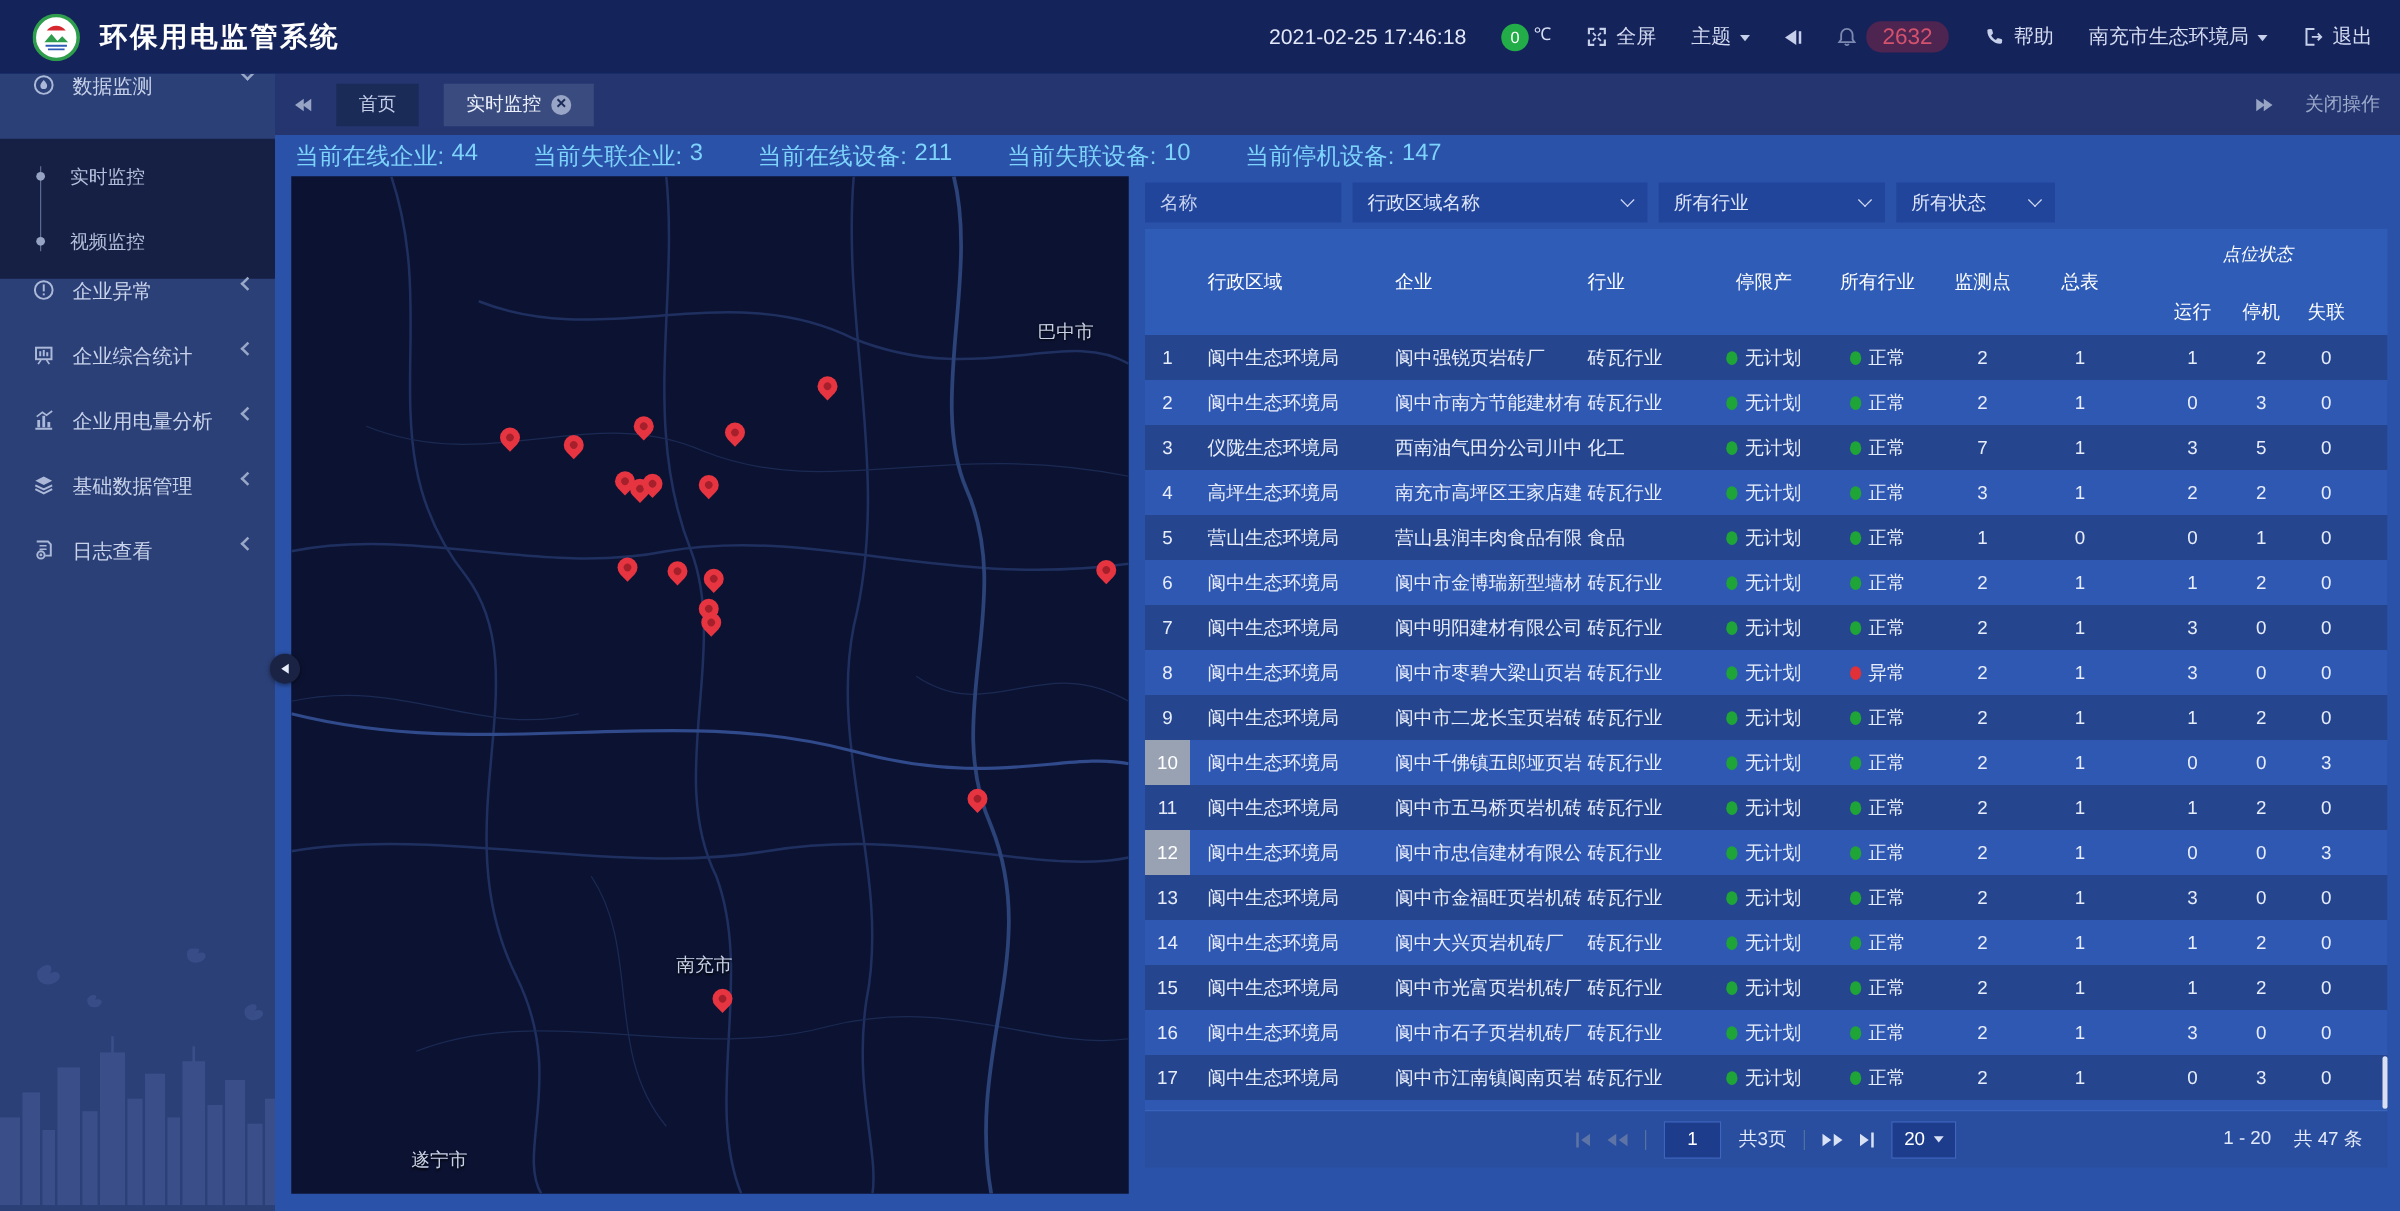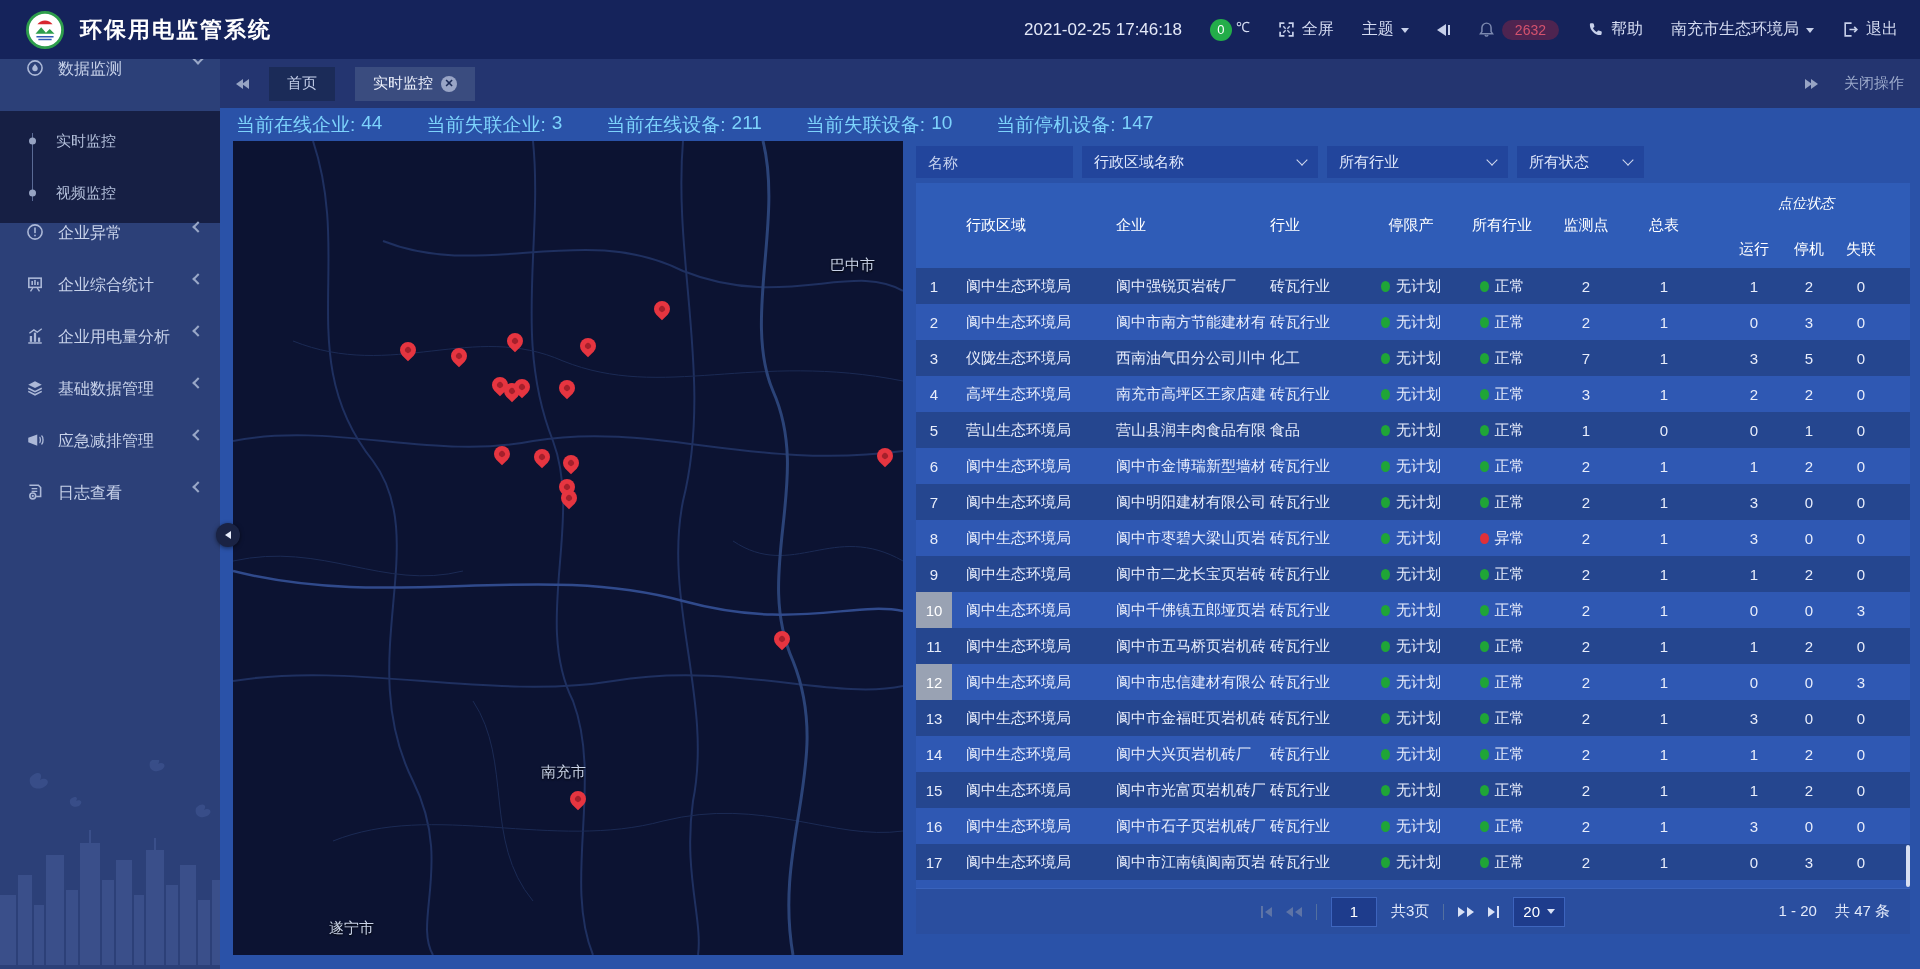--- a/index.html
+++ b/index.html
@@ -17,21 +17,21 @@
                   font-size:16px; color:#D5DCF2; }
   .datetime { font-size:17px; color:#E4E9F8; }
   .temp { display:flex; align-items:center; gap:4px; }
   .temp-badge { width:22px; height:22px; border-radius:50%; background:#23AD49; color:#fff;
                 display:flex; align-items:center; justify-content:center; font-size:13px; }
   .temp-unit { font-size:14px; align-self:flex-start; margin-top:-2px; }
   .h-item { display:flex; align-items:center; gap:7px; cursor:pointer; white-space:nowrap; }
   .caret { width:0; height:0; border-left:4px solid transparent; border-right:4px solid transparent;
            border-top:5px solid #C7D0EA; margin-top:2px; }
   .notif { color:#7C89B0; }
-  .notif-badge { background:#4E2450; color:#D4526E; border-radius:12px; padding:2px 13px; font-size:14px; }
+  .notif-badge { background:#4E2450; color:#D4526E; border-radius:12px; padding:2px 13px; font-size:18px; }
   .hicon { width:17px; height:17px; display:inline-block; }
   .spk { display:flex; align-items:center; gap:2px; }
   .spk-tri { width:0; height:0; border-top:6px solid transparent; border-bottom:6px solid transparent;
              border-right:9px solid #C7D0EA; }
   .spk-bar { width:2px; height:10px; background:#C7D0EA; }
 
   
   .sidebar { position:absolute; top:59px; left:0; width:220px; bottom:0;
              background:#2C4078; z-index:4; overflow:hidden; }
   .menu-item { height:52px; display:flex; padding:0 18px 0 26px;
@@ -266,28 +266,20 @@
           </svg></span>
      <span>企业用电量分析</span>
      <span class="mi-chevron chev-left"></span>
       </div>
       <div class="menu-item">
         <span class="mi-icon"><svg viewBox="0 0 16 16">
             <path d="M8 2l6 3-6 3-6-3z" fill="#BAC6E2"></path>
             <path d="M2 8.2l6 3 6-3M2 11l6 3 6-3" fill="none" stroke="#BAC6E2" stroke-width="1.4"></path>
           </svg></span>
      <span>基础数据管理</span>
-     <span class="mi-chevron chev-left"></span>
-      </div>
-      <div class="menu-item">
-        <span class="mi-icon"><svg viewBox="0 0 16 16">
-            <path d="M2 6v4l8 3V3z" fill="#BAC6E2"></path>
-            <path d="M12 5.5c1 .6 1 4.4 0 5M13.8 4c1.8 1.5 1.8 6.5 0 8" stroke="#BAC6E2" fill="none" stroke-width="1.2"></path>
-          </svg></span>
-     <span>应急减排管理</span>
      <span class="mi-chevron chev-left"></span>
       </div>
       <div class="menu-item">
         <span class="mi-icon"><svg viewBox="0 0 16 16">
             <path d="M3 2h8l2 2v8h-4" fill="none" stroke="#BAC6E2" stroke-width="1.4"></path>
             <path d="M5 5h5M5 7.5h5" stroke="#BAC6E2" stroke-width="1.1"></path>
             <circle cx="6" cy="11.5" r="2.6" fill="none" stroke="#BAC6E2" stroke-width="1.4"></circle>
             <circle cx="6" cy="11.5" r="1" fill="#BAC6E2"></circle>
           </svg></span>
      <span>日志查看</span>

